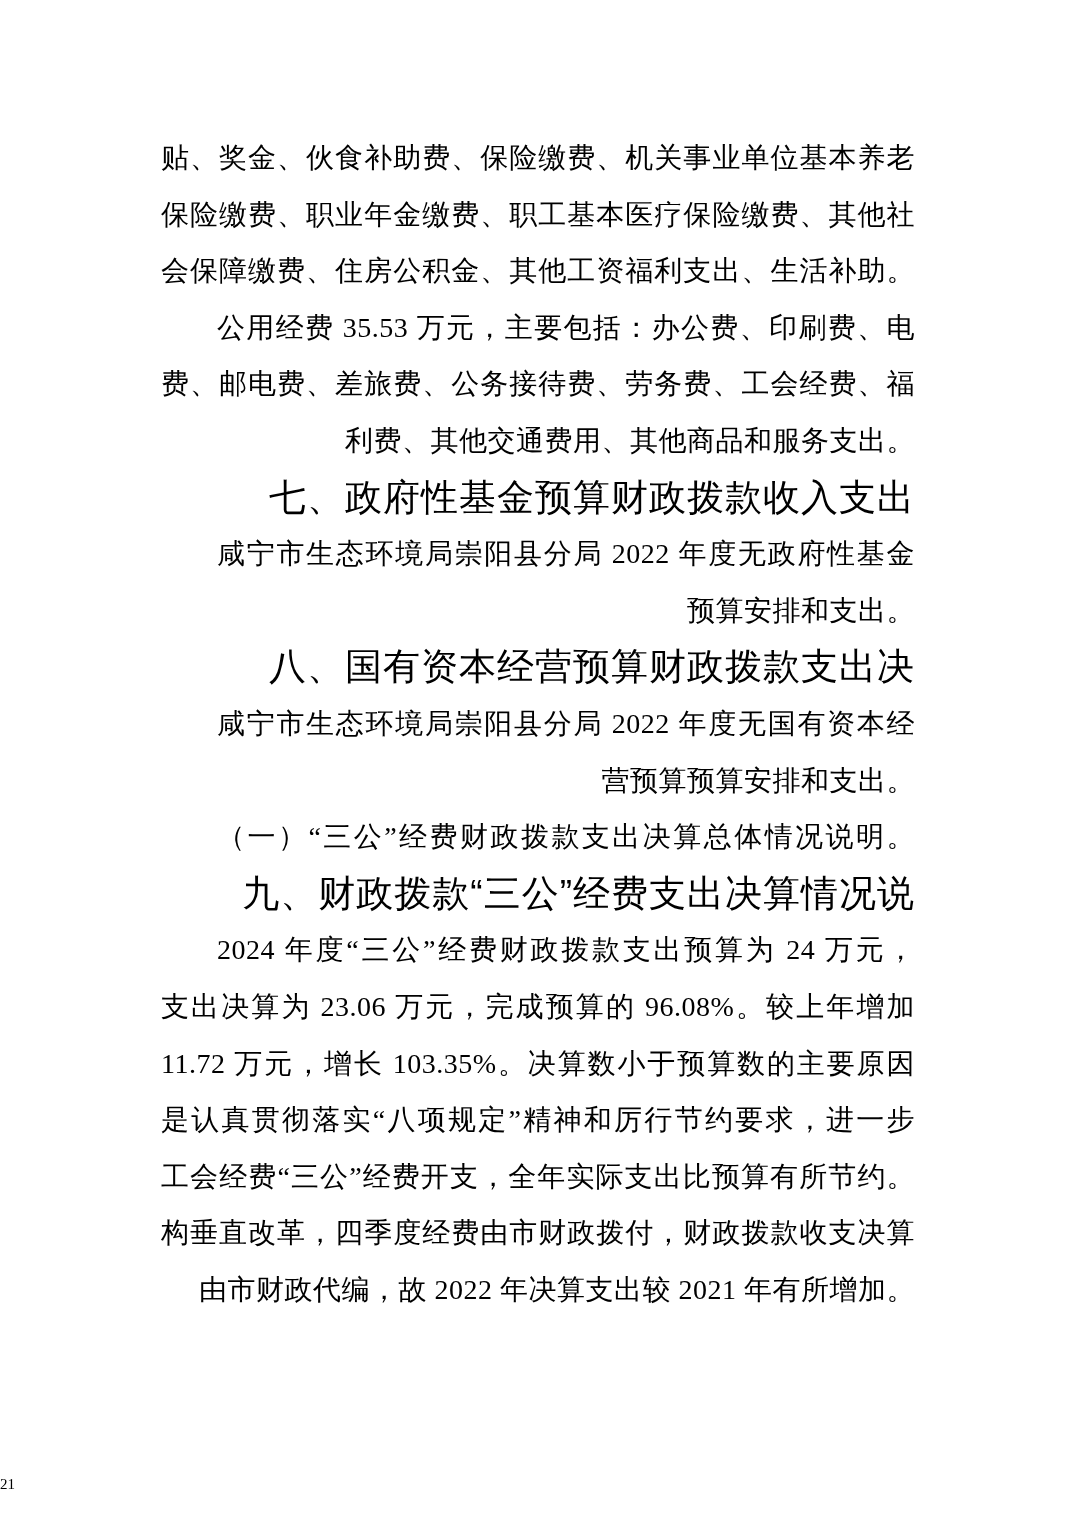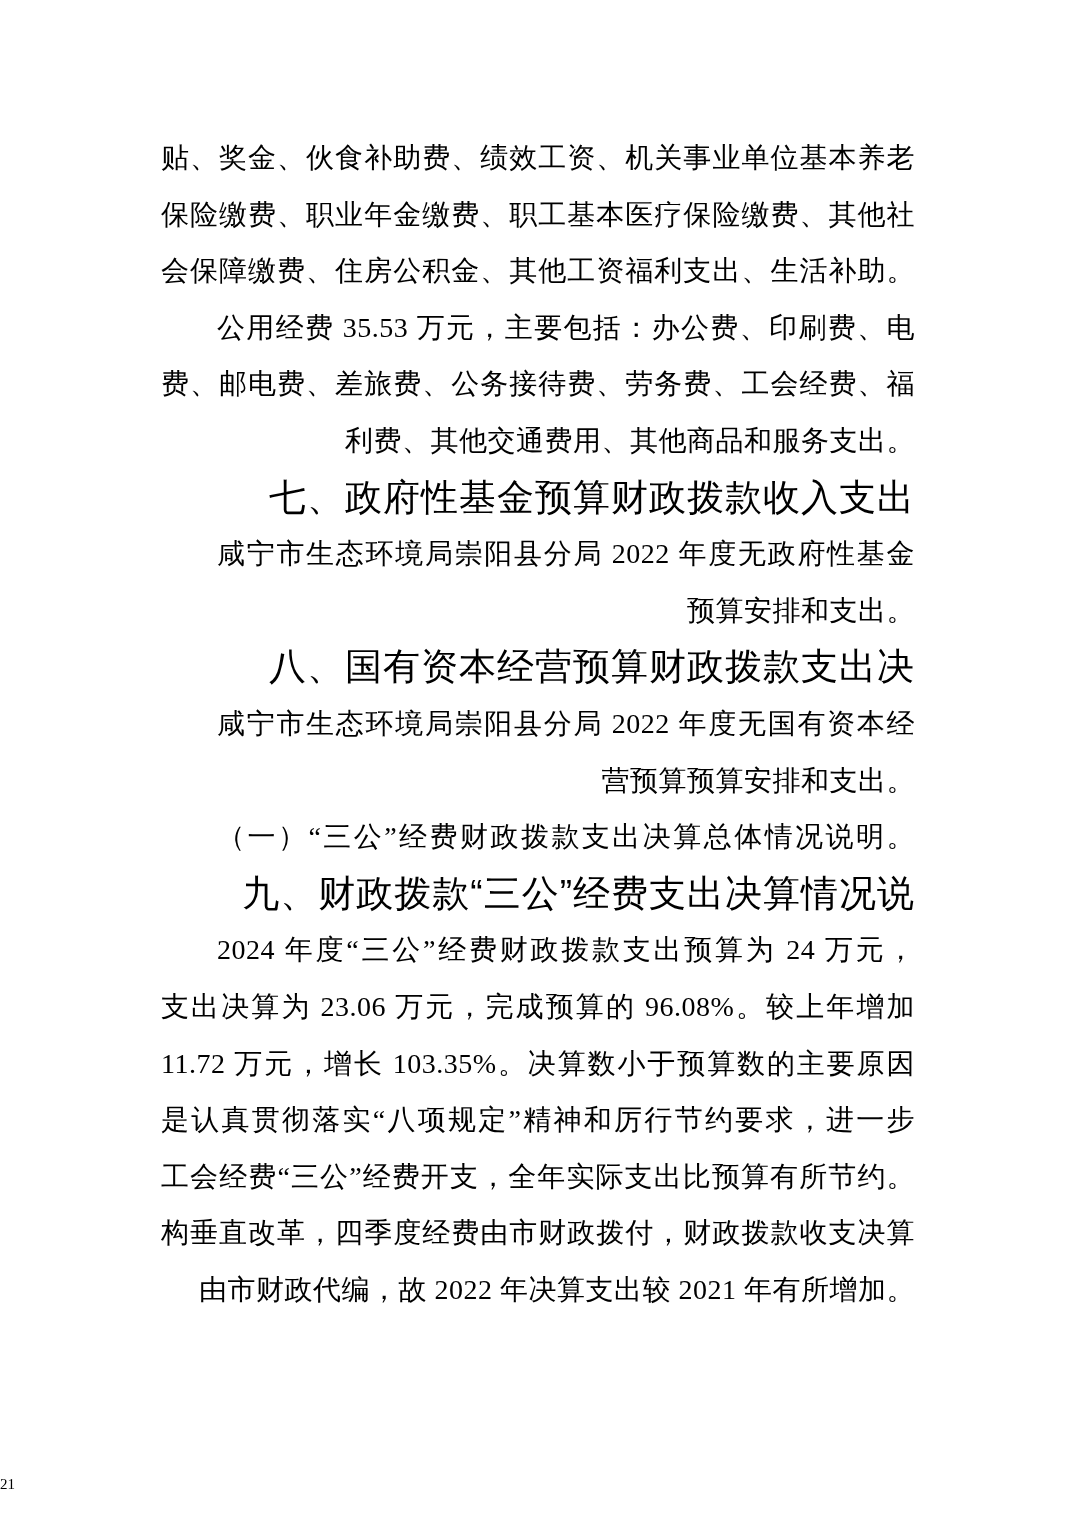--- a/index.html
+++ b/index.html
@@ -51,21 +51,21 @@
     font-size: 15px;
     line-height: 30px;
     font-family: "Liberation Serif", serif;
   }
 </style>
 </head>
 <body>
 
 <div class="page">
   <div class="content">
-      <div class="line justify">贴、奖金、伙食补助费、绩效工资、机关事业单位基本养老</div>
+      <div class="line justify">贴、奖金、伙食补助费、保险缴费、机关事业单位基本养老</div>
       <div class="line justify">保险缴费、职业年金缴费、职工基本医疗保险缴费、其他社</div>
       <div class="line justify">会保障缴费、住房公积金、其他工资福利支出、生活补助。</div>
       <div class="line indent justify">公用经费 35.53 万元，主要包括：办公费、印刷费、电</div>
       <div class="line justify">费、邮电费、差旅费、公务接待费、劳务费、工会经费、福</div>
       <div class="line">利费、其他交通费用、其他商品和服务支出。</div>
       <div class="line heading indent">七、政府性基金预算财政拨款收入支出决算情况说明</div>
       <div class="line indent justify">咸宁市生态环境局崇阳县分局 2022 年度无政府性基金</div>
       <div class="line">预算安排和支出。</div>
       <div class="line heading indent">八、国有资本经营预算财政拨款支出决算情况说明</div>
       <div class="line indent justify">咸宁市生态环境局崇阳县分局 2022 年度无国有资本经</div>

